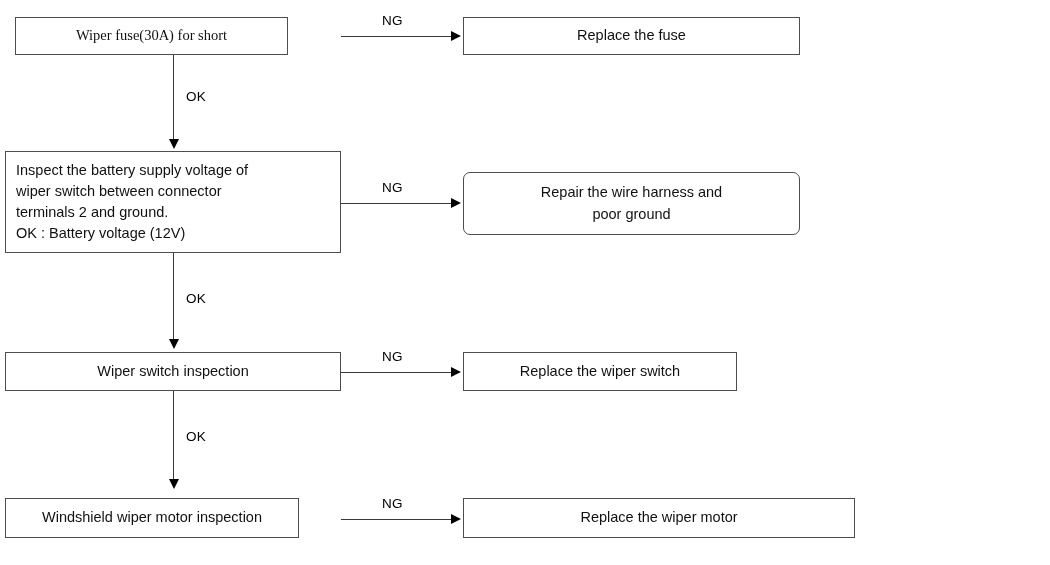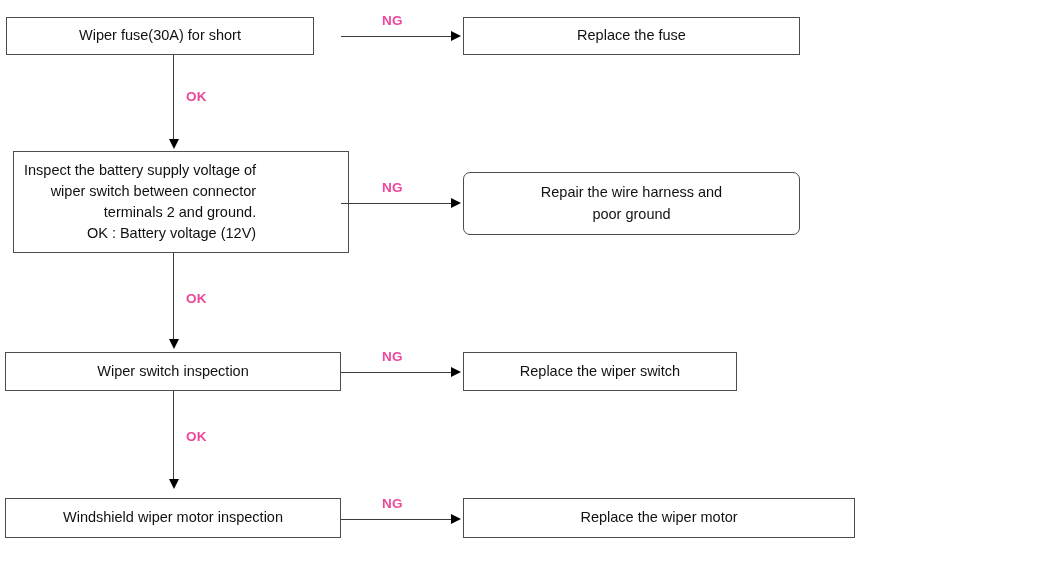--- a/index.html
+++ b/index.html
@@ -31,22 +31,21 @@
     font-size: 14.5px;
     line-height: 1.45;
     color: #111111;
   }
   .node.center {
     justify-content: center;
     text-align: center;
   }
   .node.leftalign {
     justify-content: flex-start;
-    text-align: right;
-    margin-left: 8px;
+    text-align: left;
   }
   .node .node-text {
     display: block;
     white-space: pre-line;
     padding: 0 8px;
   }
   .node.leftalign .node-text {
     padding-left: 10px;
   }
 
@@ -75,32 +74,32 @@
     height: 0;
     border-left: 5px solid transparent;
     border-right: 5px solid transparent;
     border-top: 10px solid #000000;
   }
 
   
   .edge-label {
     position: absolute;
     font-size: 13.5px;
-    font-weight: bold;
-    color: #ec4899;
+    font-weight: normal;
+    color: #000000;
     letter-spacing: 0.2px;
     white-space: nowrap;
   }
 </style>
 </head>
 <body>
 
 <div id="flow-root">
 
-  <div class="node center" style="left:6px; top:17px; width:308px; height:38px;">
+  <div class="node center" style="left:15px; top:17px; width:273px; height:38px;font-family:Liberation Serif, serif;">
     <span class="node-text">Wiper fuse(30A) for short</span>
   </div>
 
   <div class="h-conn" style="left:341px; top:36px; width:112px;"></div>
   <div class="h-arrow" style="left:451px; top:31px;"></div>
   <div class="edge-label" style="left:382px; top:13px;">NG</div>
 
   <div class="node center" style="left:463px; top:17px; width:337px; height:38px;">
     <span class="node-text">Replace the fuse</span>
   </div>
@@ -138,21 +137,21 @@
   <div class="edge-label" style="left:382px; top:349px;">NG</div>
 
   <div class="node center" style="left:463px; top:352px; width:274px; height:39px;">
     <span class="node-text">Replace the wiper switch</span>
   </div>
 
   <div class="v-conn" style="left:173px; top:391px; height:90px;"></div>
   <div class="v-arrow" style="left:169px; top:479px;"></div>
   <div class="edge-label" style="left:186px; top:429px;">OK</div>
 
-  <div class="node center" style="left:5px; top:498px; width:336px; height:40px;">
+  <div class="node center" style="left:5px; top:498px; width:294px; height:40px;">
     <span class="node-text">Windshield wiper motor inspection</span>
   </div>
 
   <div class="h-conn" style="left:341px; top:519px; width:112px;"></div>
   <div class="h-arrow" style="left:451px; top:514px;"></div>
   <div class="edge-label" style="left:382px; top:496px;">NG</div>
 
   <div class="node center" style="left:463px; top:498px; width:392px; height:40px;">
     <span class="node-text">Replace the wiper motor</span>
   </div>

